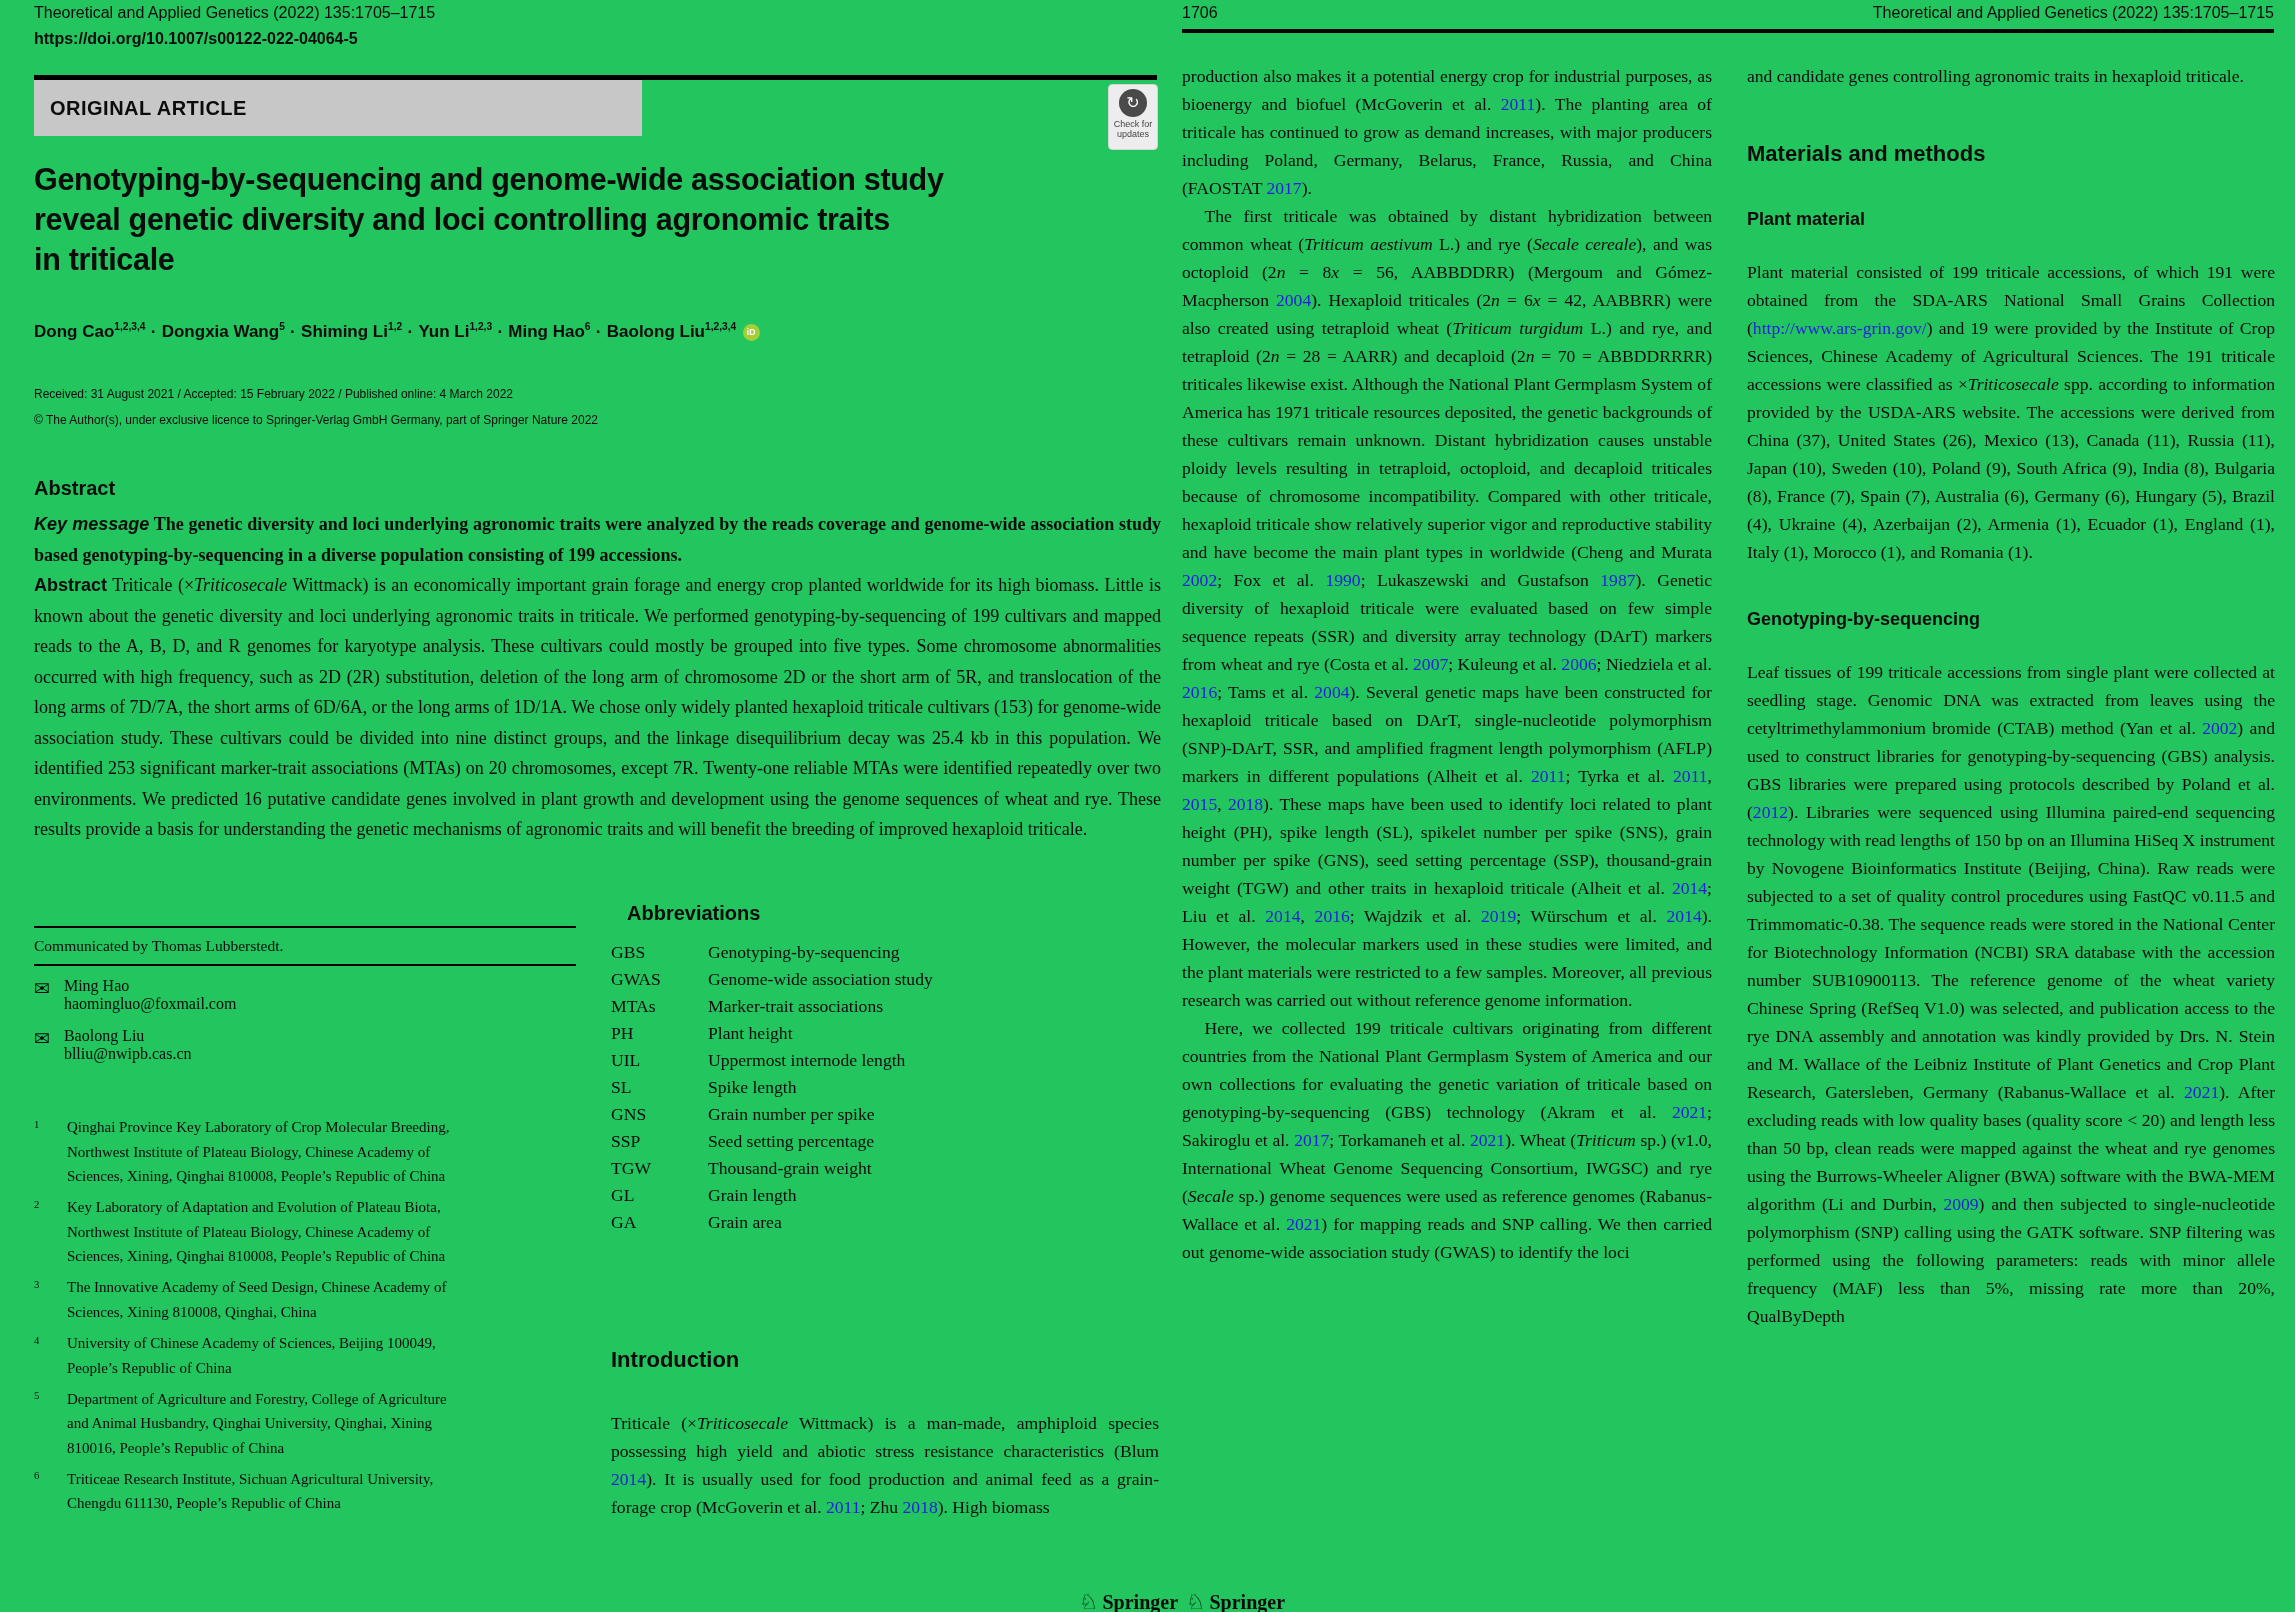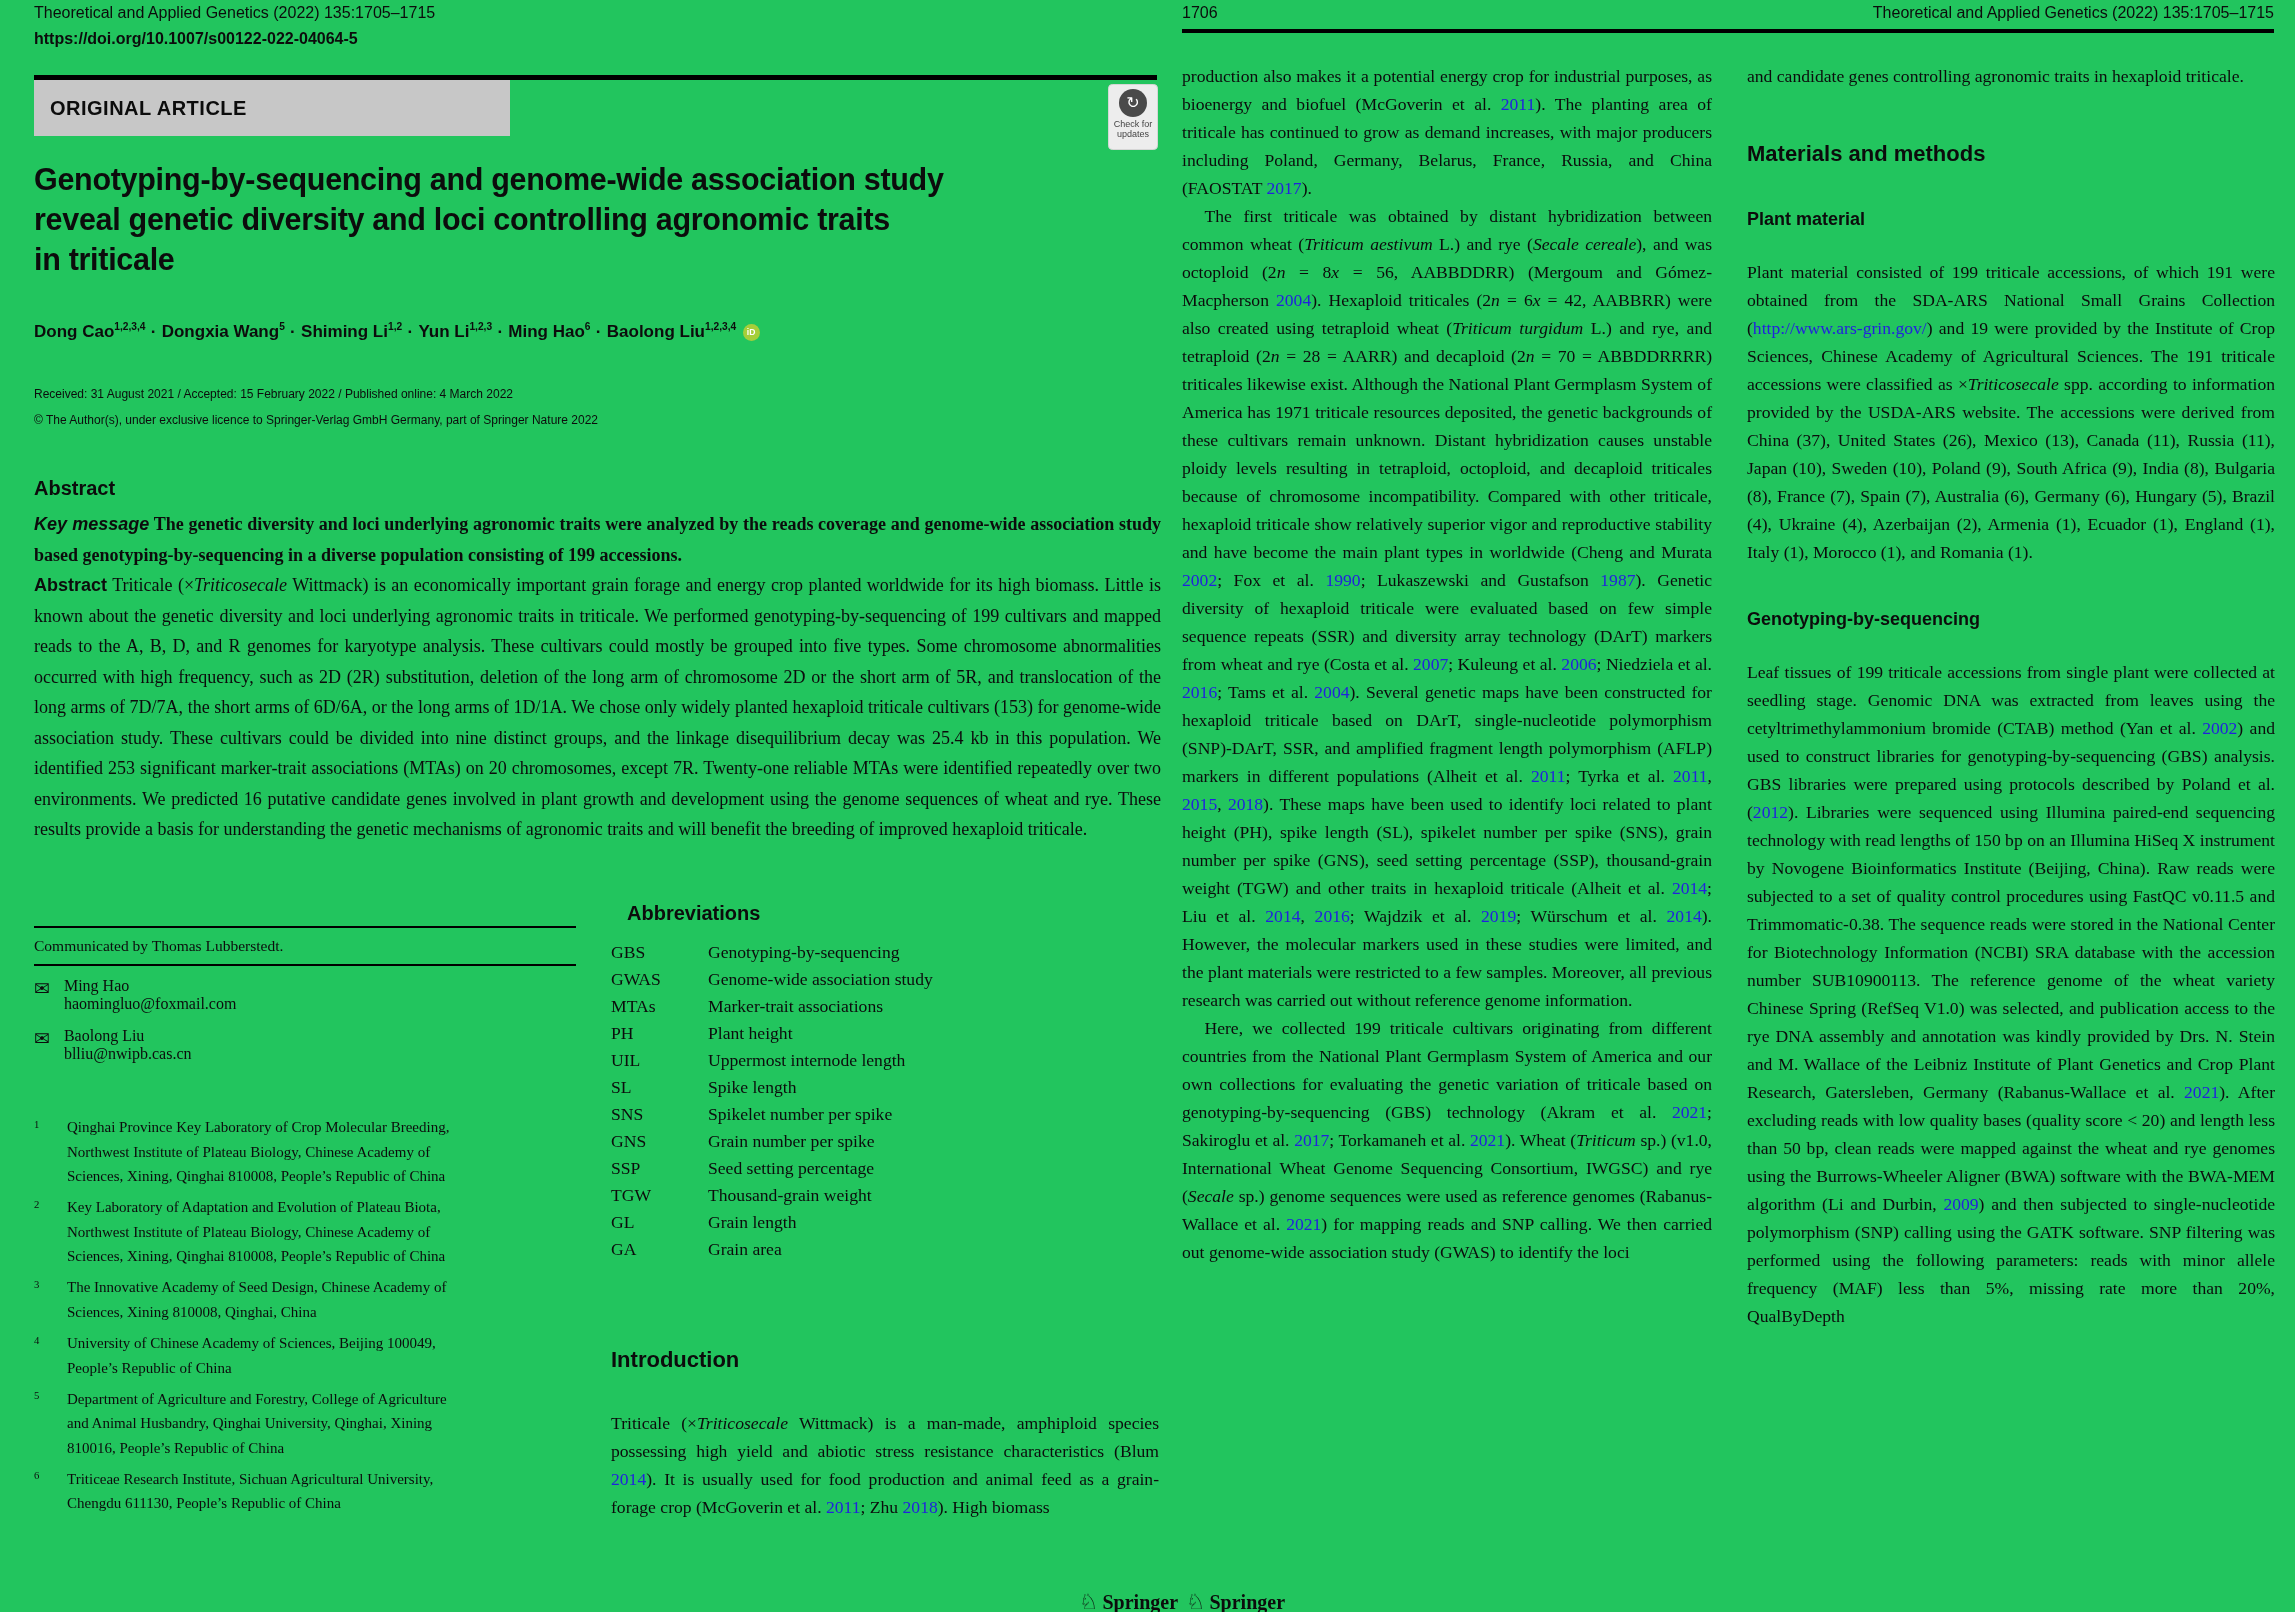--- a/index.html
+++ b/index.html
@@ -51,21 +51,21 @@
 </style>
 </head>
 <body>
 
 <div class="sheet">
 
   <div class="abs hdr sans" style="left:34px;top:4.3px;">Theoretical and Applied Genetics (2022) 135:1705–1715</div>
   <div class="abs hdr sans" style="left:34px;top:30px;font-weight:bold;">https://doi.org/10.1007/s00122-022-04064-5</div>
 
   <div class="abs rule" style="left:34px;top:75px;width:1123px;height:4.8px;"></div>
-  <div class="abs banner sans" style="left:34px;top:80px;width:476px;">ORIGINAL ARTICLE</div>
+  <div class="abs banner sans" style="left:34px;top:80px;width:608px;">ORIGINAL ARTICLE</div>
 
   <div class="abs badge sans" style="left:1108px;top:84px;">
     <div class="circ">↻</div>
     <div>Check for</div>
     <div>updates</div>
   </div>
 
   <div class="abs title sans" style="left:34px;top:159px;width:1139px;"><span>Genotyping-by-sequencing and genome-wide association study</span><br><span>reveal genetic diversity and loci controlling agronomic traits</span><br><span>in triticale</span></div>
 
   <div class="abs authors sans" style="left:34px;top:321px;width:1139px;" id="authors"><span>Dong Cao</span><sup>1,2,3,4</sup><span class="dotsep">·</span><span>Dongxia Wang</span><sup>5</sup><span class="dotsep">·</span><span>Shiming Li</span><sup>1,2</sup><span class="dotsep">·</span><span>Yun Li</span><sup>1,2,3</sup><span class="dotsep">·</span><span>Ming Hao</span><sup>6</sup><span class="dotsep">·</span><span>Baolong Liu</span><sup>1,2,3,4</sup><span class="orcid">iD</span></div>
@@ -145,24 +145,20 @@
       </div>
       <div class="abbr-row">
         <span class="ab">UIL</span>
         <span>Uppermost internode length</span>
       </div>
       <div class="abbr-row">
         <span class="ab">SL</span>
         <span>Spike length</span>
       </div>
       <div class="abbr-row">
-        <span class="ab">SNS</span>
-        <span>Spikelet number per spike</span>
-      </div>
-      <div class="abbr-row">
         <span class="ab">GNS</span>
         <span>Grain number per spike</span>
       </div>
       <div class="abbr-row">
         <span class="ab">SSP</span>
         <span>Seed setting percentage</span>
       </div>
       <div class="abbr-row">
         <span class="ab">TGW</span>
         <span>Thousand-grain weight</span>

